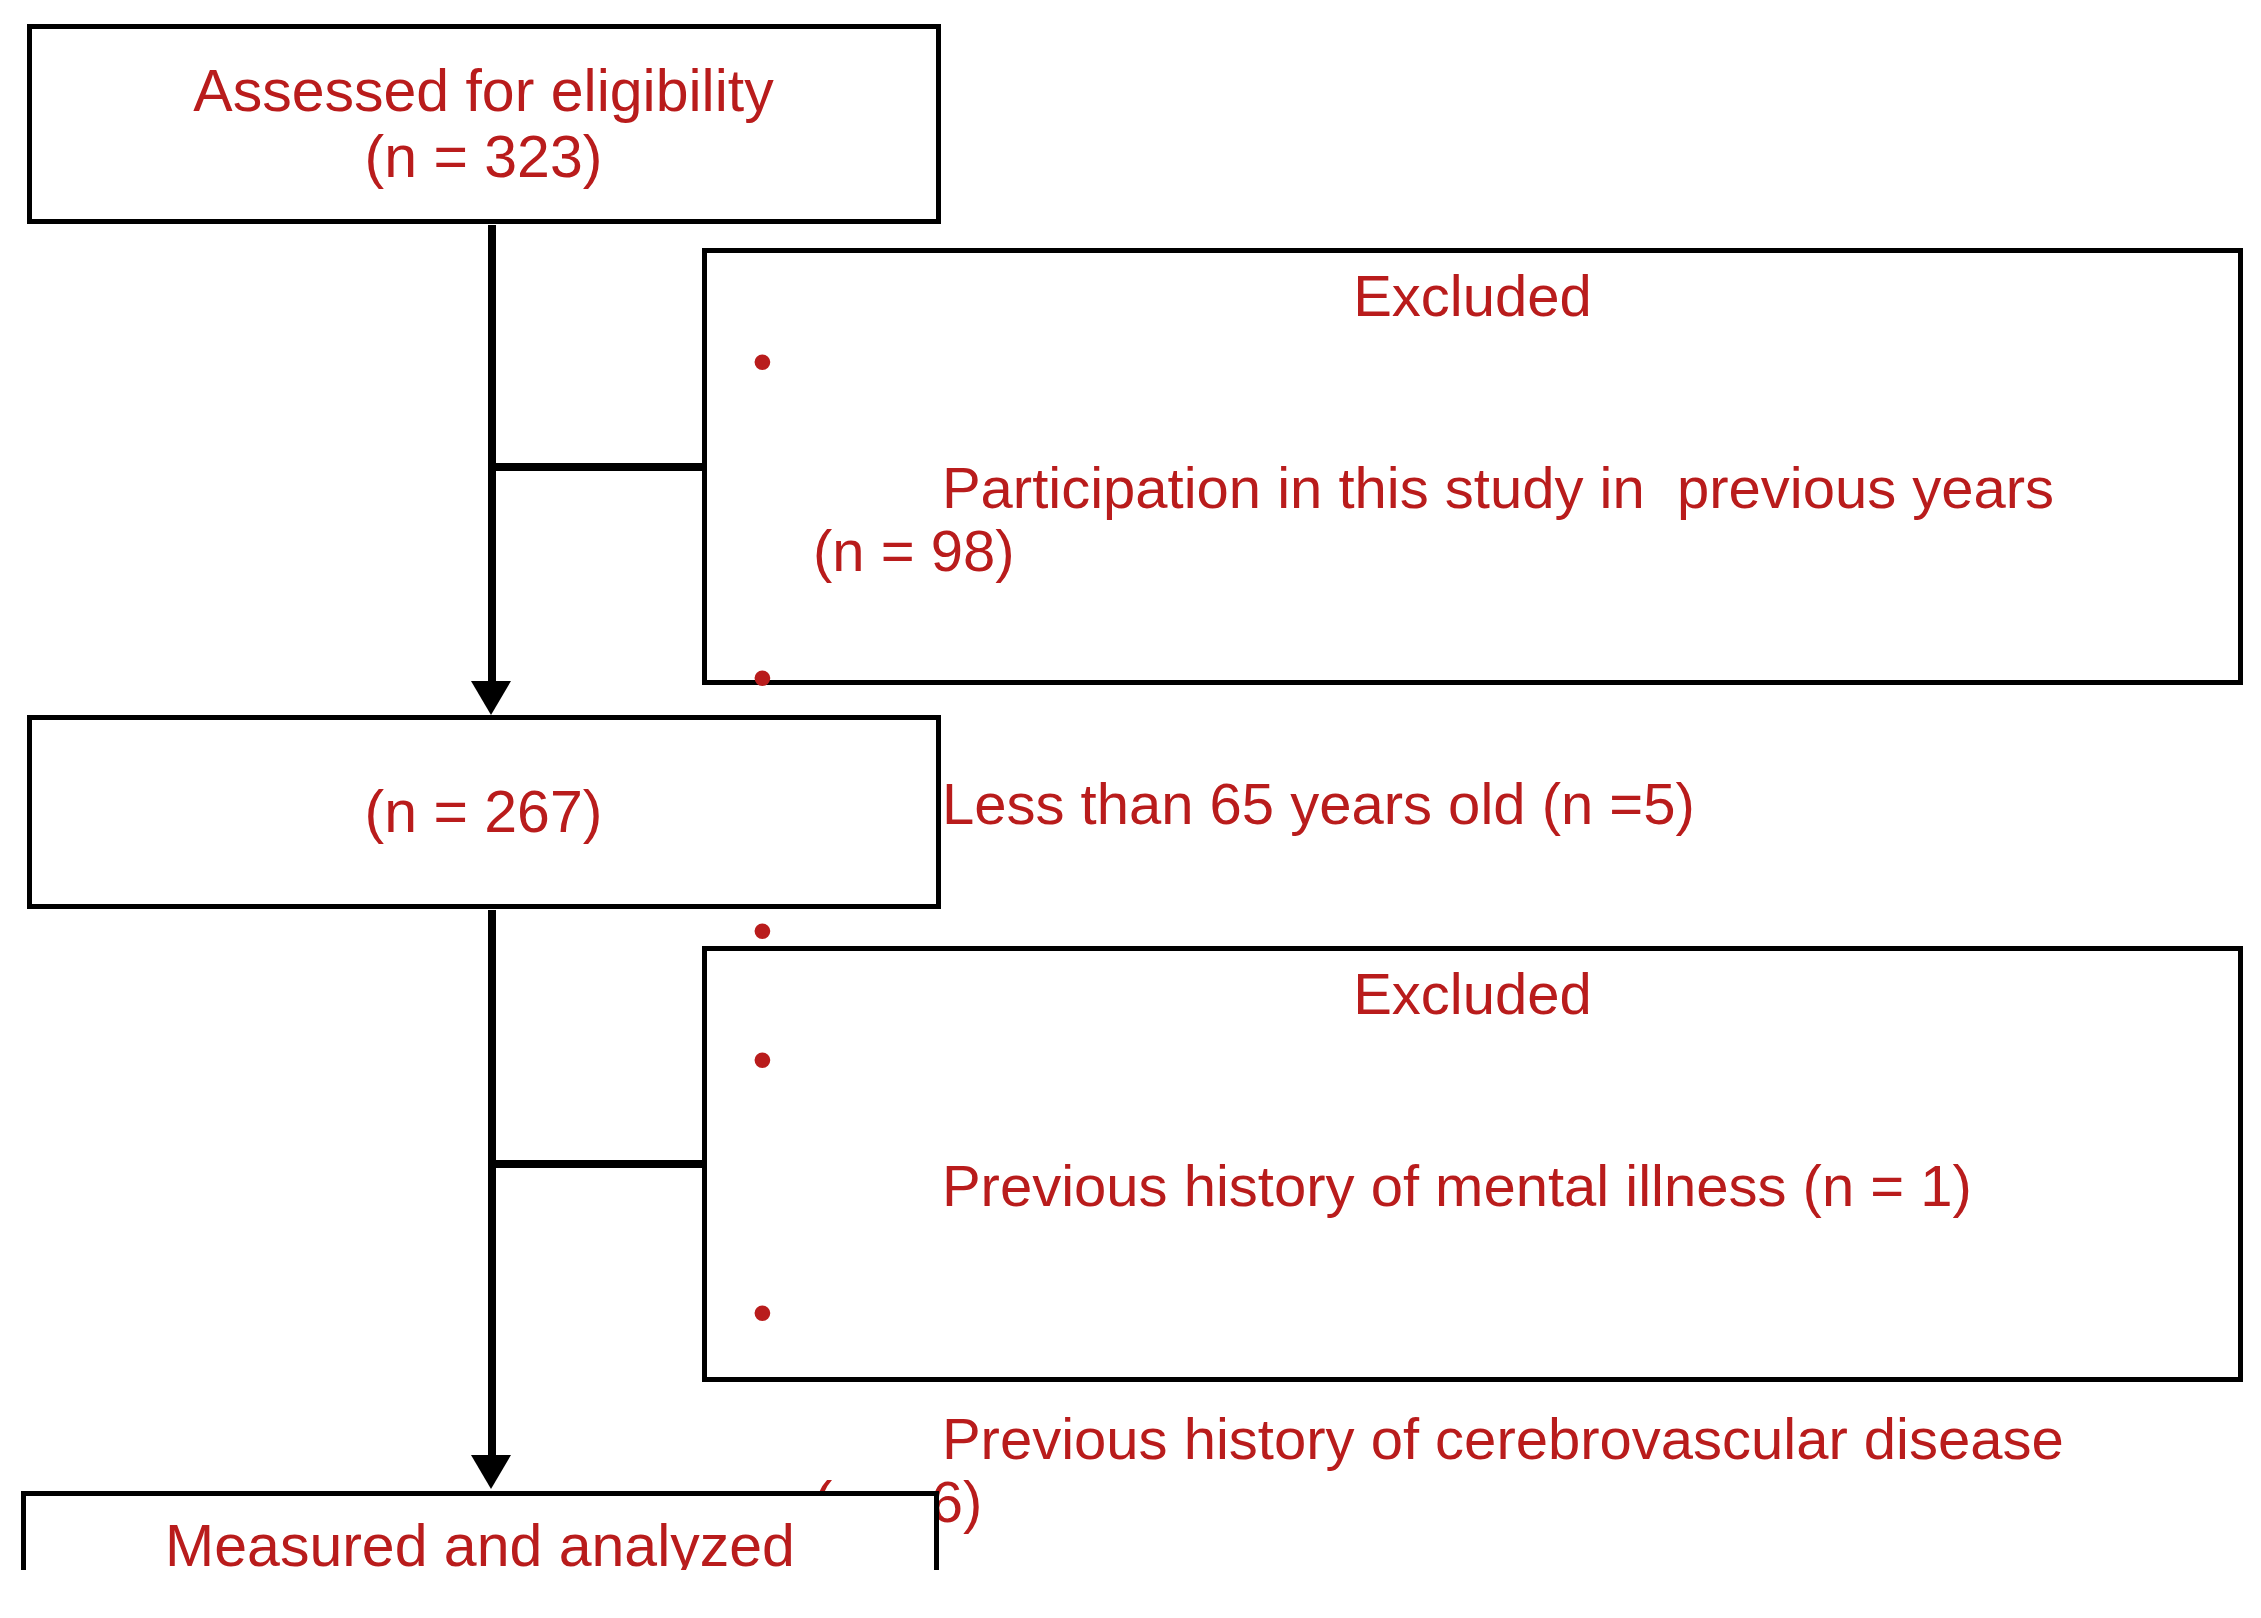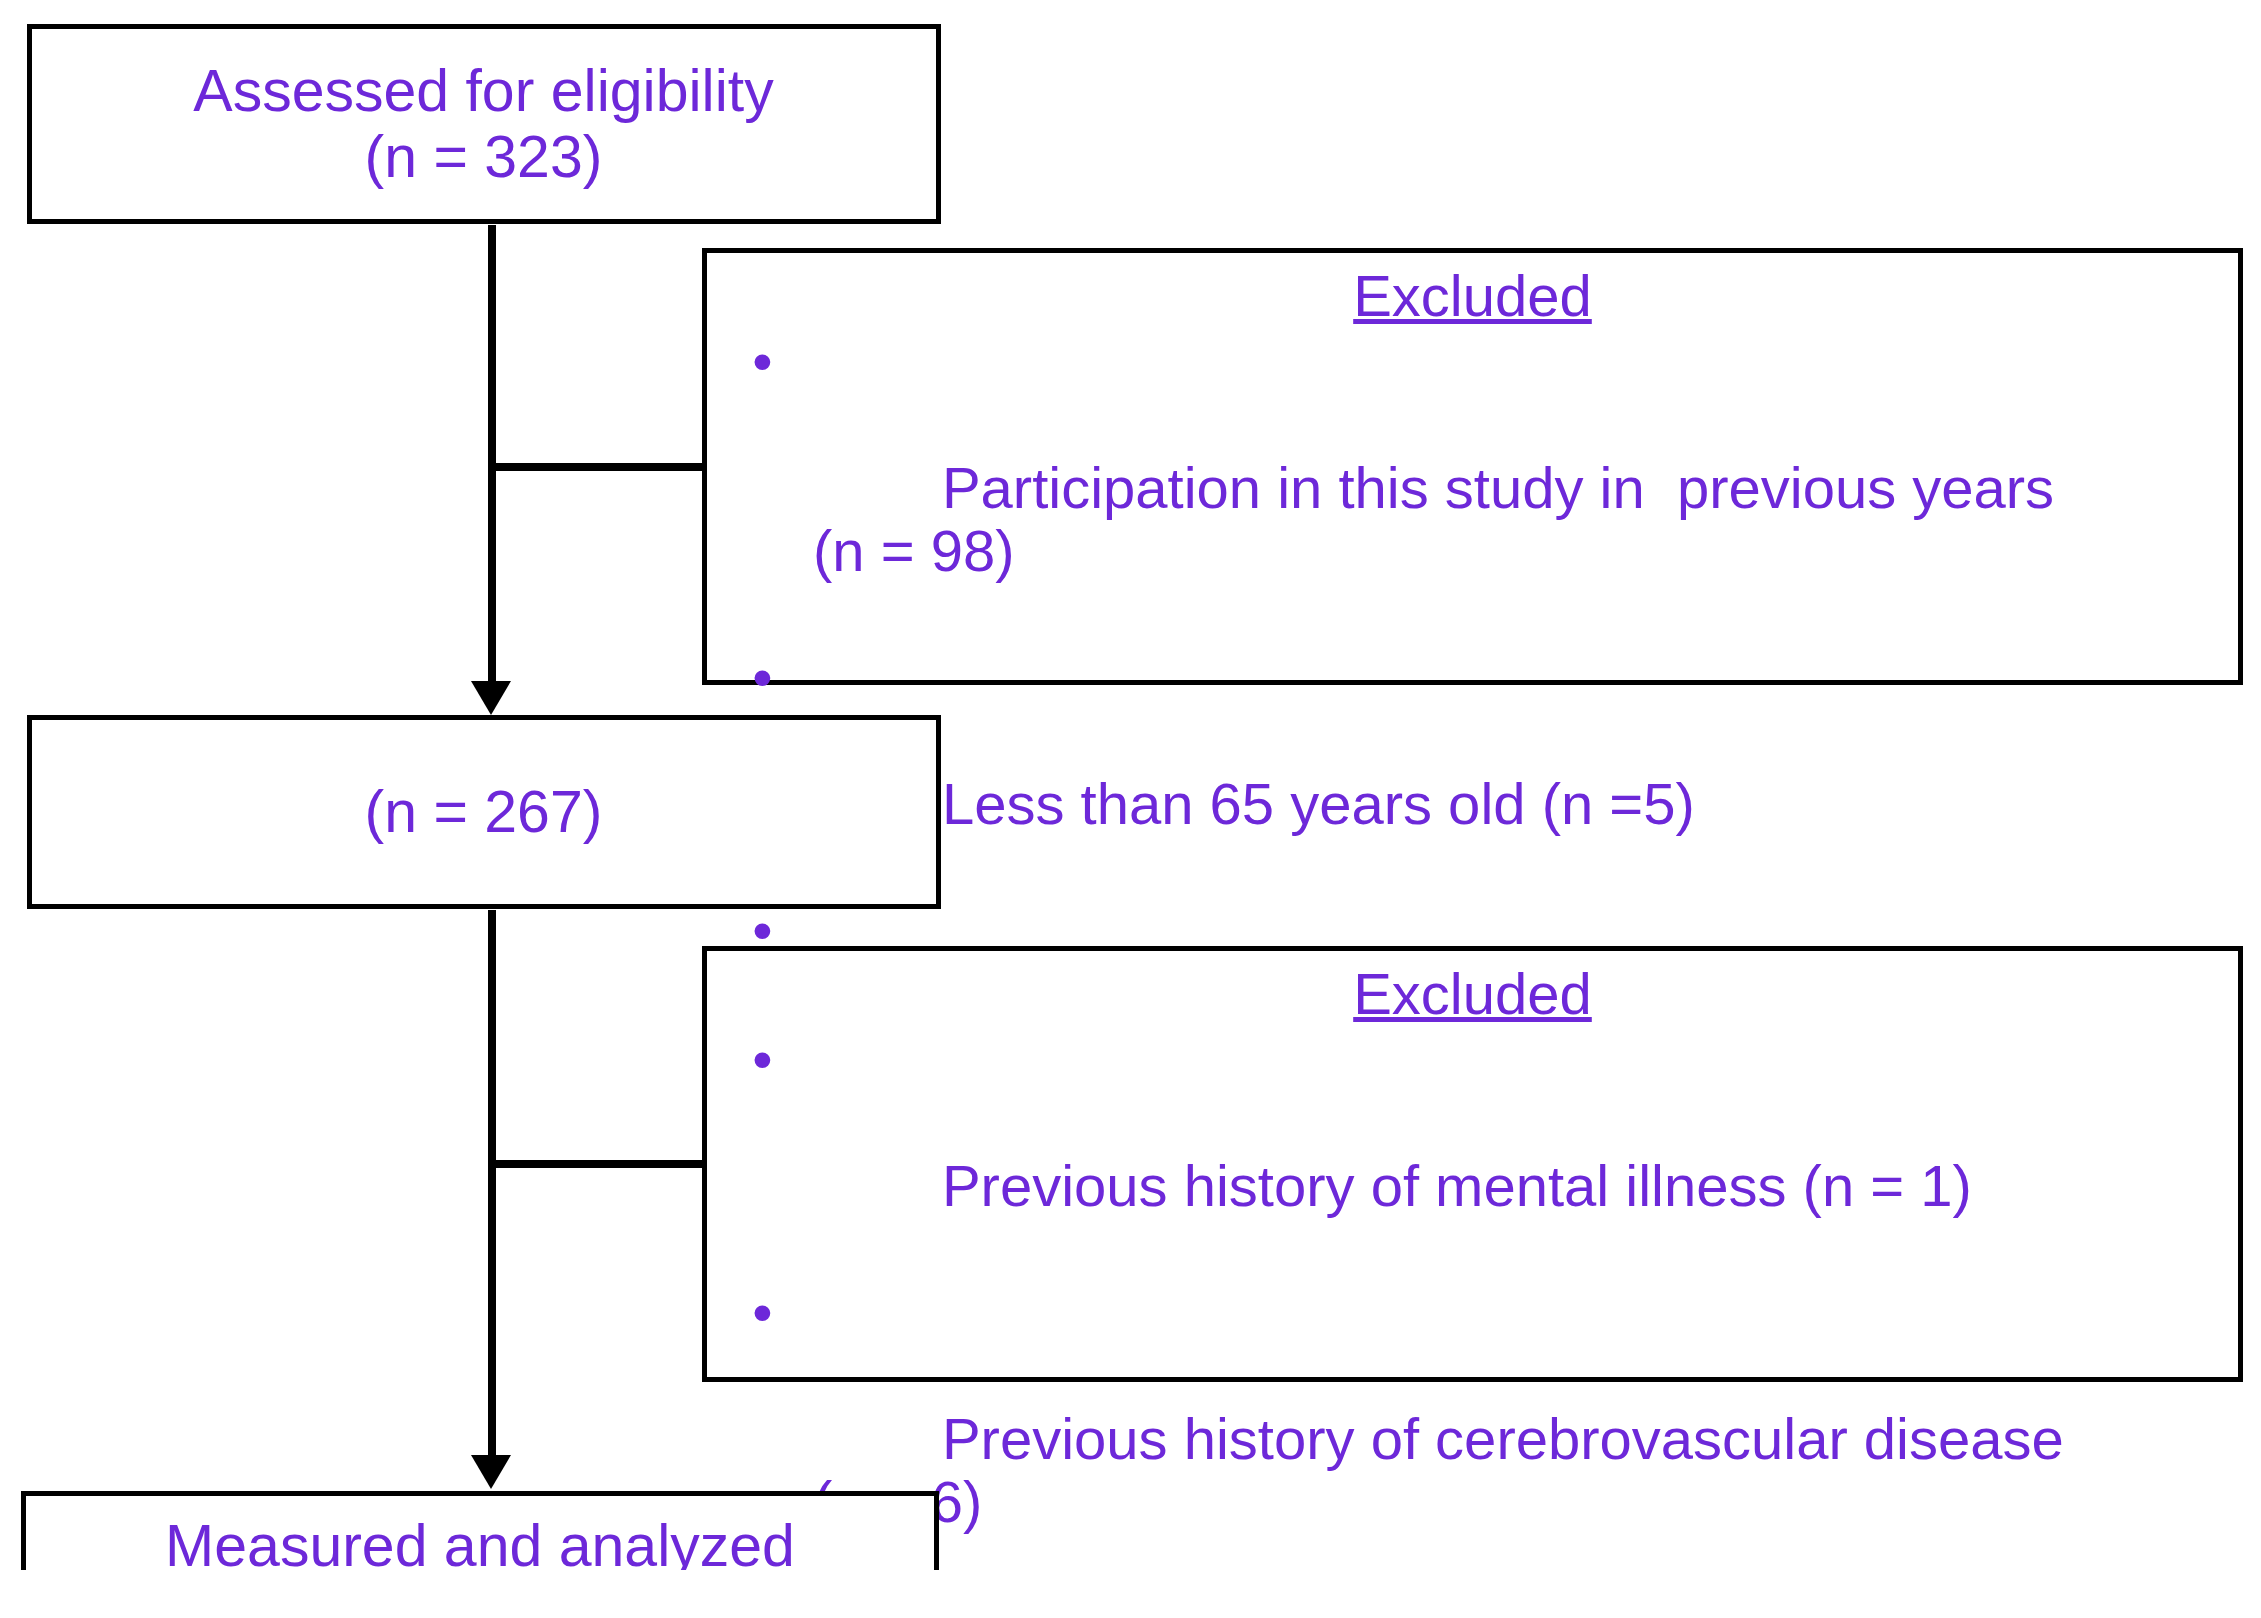--- a/index.html
+++ b/index.html
@@ -6,21 +6,21 @@
     margin: 0;
     padding: 0;
     background: #ffffff;
   }
   #canvas {
     position: relative;
     width: 2261px;
     height: 1570px;
     background: #ffffff;
     font-family: "Liberation Sans", sans-serif;
-    color: #6d28d9;
+    color: #b91c1c;
     overflow: hidden;
   }
 
   
   .box {
     position: absolute;
     box-sizing: border-box;
     border: 5.3px solid #000000;
     background: #ffffff;
   }
@@ -53,21 +53,20 @@
   }
   #box-excluded-1 { left: 702px; top: 248px;  width: 1541px; height: 437px; }
   #box-excluded-2 { left: 702px; top: 946px; width: 1541px; height: 436px; }
 
   .excl-title {
     text-align: center;
     font-size: 58px;
     line-height: 1.0;
     margin-top: 13.7px;
     margin-bottom: 4.6px;
-    text-decoration: underline;
   }
   .excl-list {
     list-style: none;
     margin: 0;
     padding: 0;
   }
   .excl-item {
     position: relative;
     font-size: 58px;
     line-height: 1.09;

